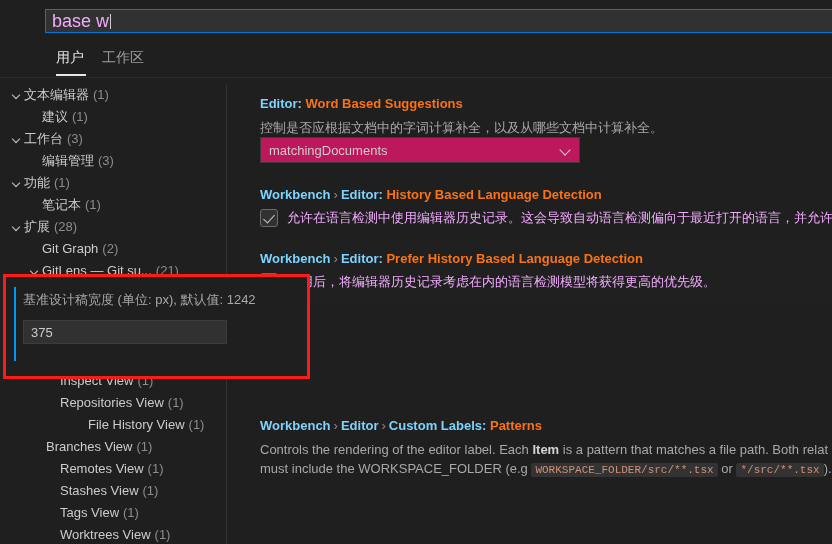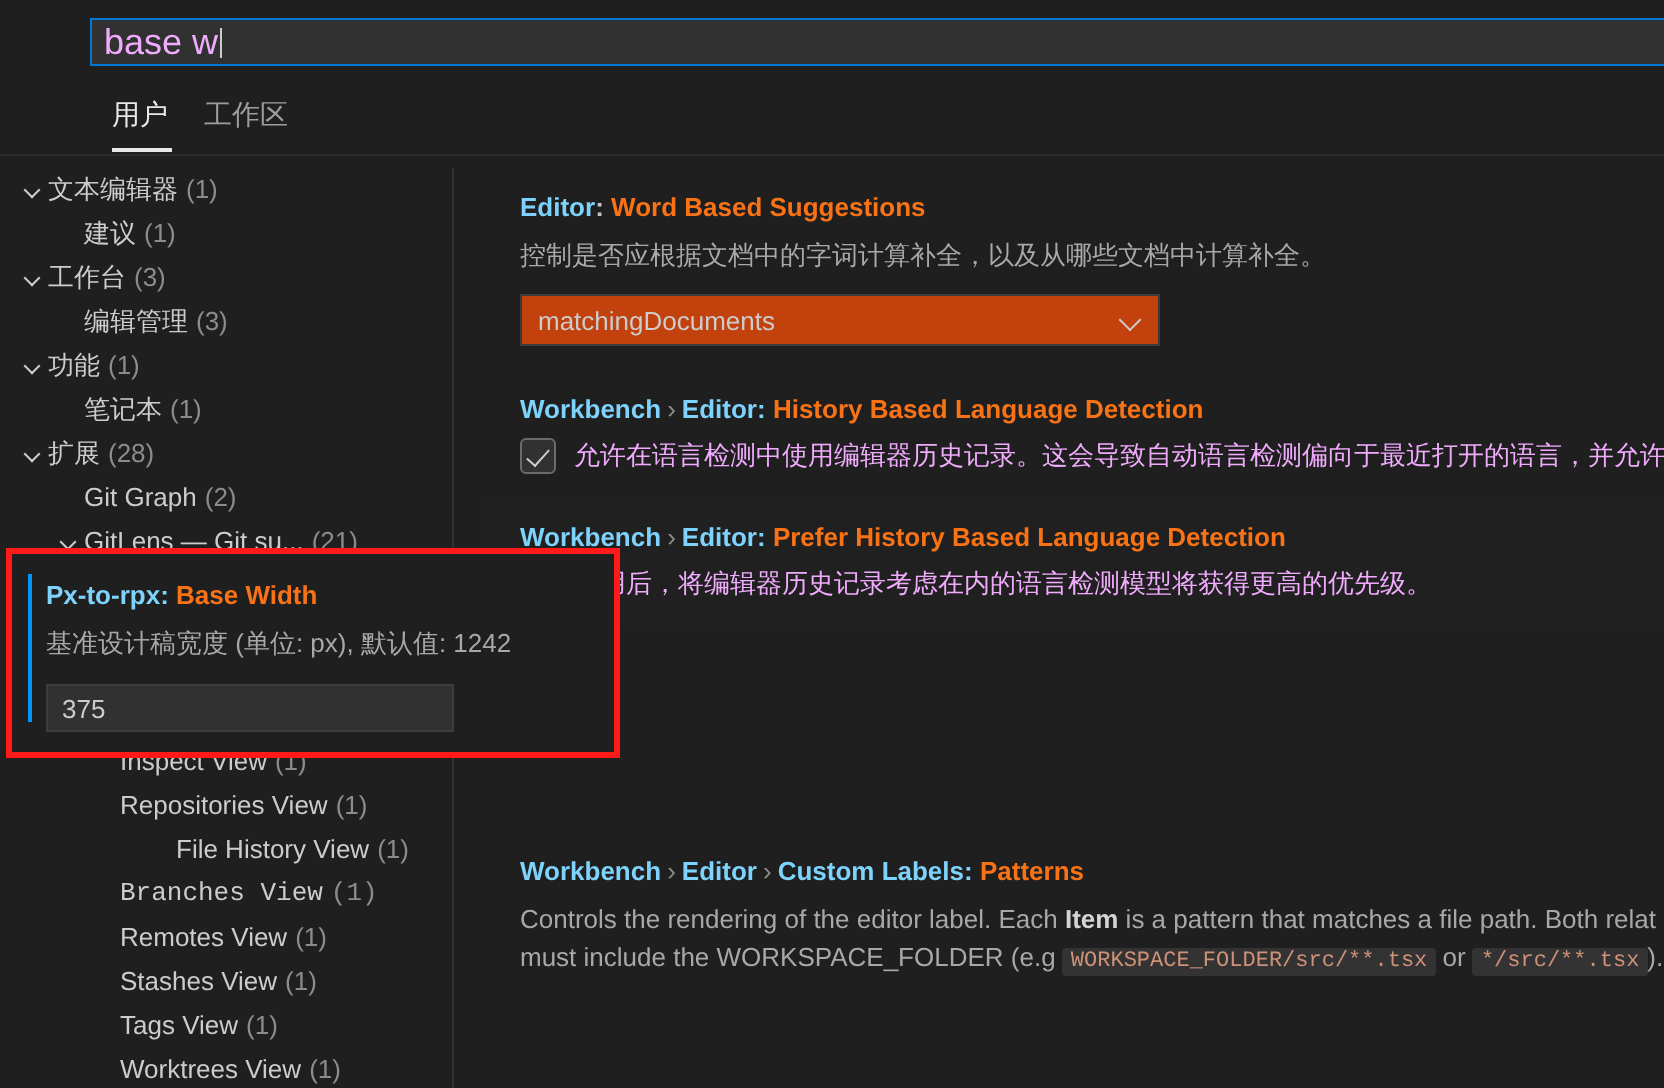--- a/index.html
+++ b/index.html
@@ -110,23 +110,23 @@
   }
   .setting-desc b { color: #d4d4d4; font-weight: bold; }
   .code {
     font-family: "Liberation Mono", "DejaVu Sans Mono", monospace;
     font-size: 11px; background: #333333; color: #ce9178;
     padding: 1px 4px; border-radius: 2px;
   }
 
   
   .dropdown {
-    margin-top: 10px;
+    margin-top: 0;
     width: 320px; height: 26px;
-    background: #c2410c; border: 1px solid #3c3c3c;
+    background: #be185d; border: 1px solid #3c3c3c;
     display: flex; align-items: center;
     padding: 0 8px; cursor: pointer;
     position: relative;
   }
   .dropdown-value { font-size: 13px; color: #cccccc; }
   .dropdown-arrow {
     position: absolute; right: 10px; top: 8px;
     width: 8px; height: 8px;
     border-right: 1.4px solid #cccccc;
     border-bottom: 1.4px solid #cccccc;
@@ -267,21 +267,21 @@
     <div class="toc-item" style="padding-left: 46px;">
       <span class="chev"></span>
       <span class="toc-label">Repositories View</span>
       <span class="toc-count">(1)</span>
     </div>
     <div class="toc-item" style="padding-left: 46px; margin-left: 28px;">
       <span class="chev"></span>
       <span class="toc-label">File History View</span>
       <span class="toc-count">(1)</span>
     </div>
-    <div class="toc-item" style="padding-left: 46px; font-family: Liberation Mono, monospace;">
+    <div class="toc-item" style="padding-left: 32px;">
       <span class="chev"></span>
       <span class="toc-label">Branches View</span>
       <span class="toc-count">(1)</span>
     </div>
     <div class="toc-item" style="padding-left: 46px;">
       <span class="chev"></span>
       <span class="toc-label">Remotes View</span>
       <span class="toc-count">(1)</span>
     </div>
     <div class="toc-item" style="padding-left: 46px;">
@@ -349,22 +349,18 @@
       <span>Controls the rendering of the editor label. Each </span><b>Item</b><span> is a pattern that matches a file path. Both relat</span><br>
       <span>must include the WORKSPACE_FOLDER (e.g </span><span class="code">WORKSPACE_FOLDER/src/**.tsx</span><span> or </span><span class="code">*/src/**.tsx</span><span>). Absolu</span>
     </div>
   </div>
 
 </div>
 
 <div id="setting-highlight">
   <div class="inner">
     <div id="modified-bar"></div>
-    <div class="setting-title">
-      <span class="cat">Px-to-rpx</span><span class="cat">:</span>
-      <span class="hl">Base Width</span>
-    </div>
     <div class="setting-desc" style="white-space:nowrap">基准设计稿宽度 (单位: px), 默认值: 1242</div>
     <div class="text-input">
       <span>375</span>
     </div>
   </div>
 </div>
 
 </body></html>

